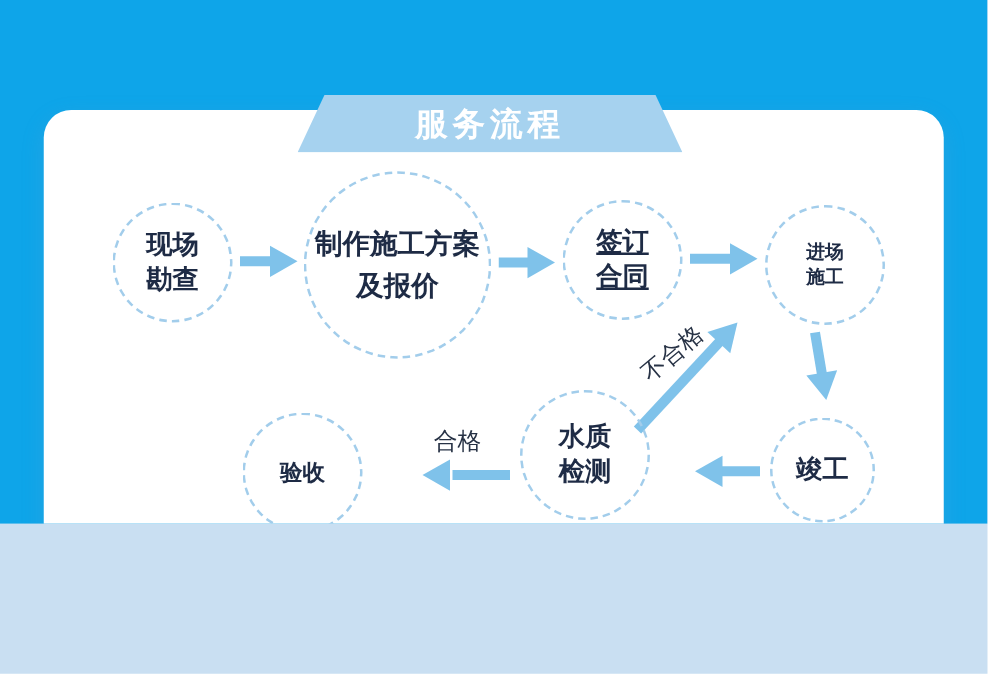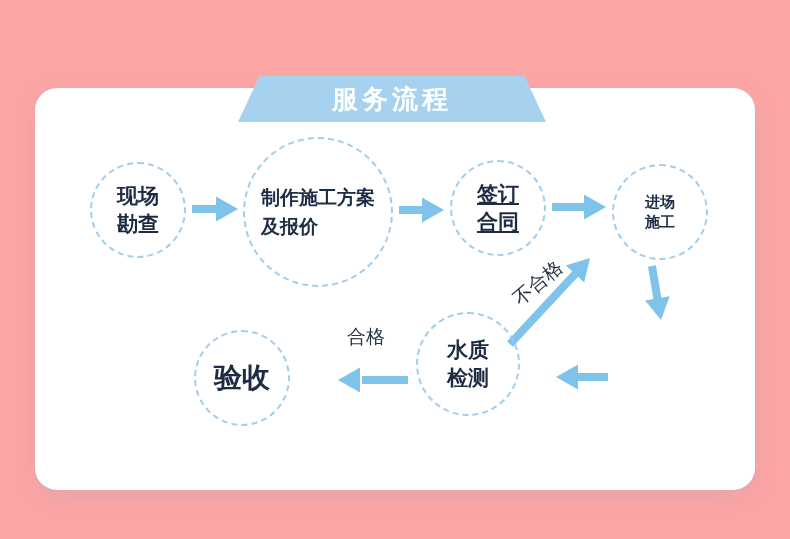--- a/index.html
+++ b/index.html
@@ -1,22 +1,22 @@
 <!DOCTYPE html>
 <html><head>
 <meta charset="utf-8">
 <style>
   * { margin: 0; padding: 0; box-sizing: border-box; }
   html, body { background: #c9dfF2; }
   body { font-family: "Liberation Sans", sans-serif; }
   .stage {
     position: relative;
     width: 790px;
-    height: 539px;
-    background: #fca5a5;
+    height: 419px;
+    background: #0ea5e9;
     overflow: hidden;
   }
   .card {
     position: absolute;
     left: 35px; top: 88px;
     width: 720px; height: 402px;
     background: #ffffff;
     border-radius: 22px;
     box-shadow: 0 6px 18px rgba(120,160,200,0.18);
   }
@@ -32,46 +32,47 @@
     color: #ffffff;
     font-size: 26px;
     font-weight: bold;
     letter-spacing: 4px;
   }
   .node {
     position: absolute;
     border: 2px dashed #a2cdeb;
     border-radius: 50%;
     display: flex; align-items: center; justify-content: center;
+    text-align: center;
     color: #1e2b45;
     font-weight: bold;
     background: transparent;
   }
   .node .node-label { white-space: pre-line; }
   .n-survey   { left:  90px; top: 162px; width:  96px; height:  96px; font-size: 21px; line-height: 1.35; }
-  .n-plan     { left: 243px; top: 137px; width: 150px; height: 150px; font-size: 19px; line-height: 1.55; }
+  .n-plan     { left: 243px; top: 137px; width: 150px; height: 150px; font-size: 22px; line-height: 1.55; }
   .n-contract { left: 450px; top: 160px; width:  96px; height:  96px; font-size: 21px; line-height: 1.35; text-decoration: underline; }
   .n-enter    { left: 612px; top: 164px; width:  96px; height:  96px; font-size: 15px; line-height: 1.35; }
   .n-done     { left: 616px; top: 334px; width:  84px; height:  84px; font-size: 21px; line-height: 1.35; }
   .n-test     { left: 416px; top: 312px; width: 104px; height: 104px; font-size: 21px; line-height: 1.35; }
-  .n-accept   { left: 194px; top: 330px; width:  96px; height:  96px; font-size: 28px; line-height: 1.35; }
+  .n-accept   { left: 194px; top: 330px; width:  96px; height:  96px; font-size: 18px; line-height: 1.35; }
   .arrows {
     position: absolute;
     left: 0; top: 0;
     width: 790px; height: 539px;
     pointer-events: none;
   }
   .edge-label {
     position: absolute;
     color: #273245;
     font-size: 19px;
     font-weight: 500;
     text-align: center;
   }
-  .el-qualified { left: 338px; top: 324px; width: 56px; }
+  .el-qualified { left: 338px; top: 340px; width: 56px; }
   .el-unqualified {
     left: 500px; top: 270px; width: 76px;
     transform: rotate(-40deg);
   }
 </style>
 </head>
 <body>
 
 <div class="stage">
 
@@ -132,20 +133,23 @@
   <div class="node n-contract">
     <span class="node-label">签订
 合同</span>
   </div>
 
   <div class="node n-enter">
     <span class="node-label">进场
 施工</span>
   </div>
 
+  <div class="node n-done">
+    <span class="node-label">竣工</span>
+  </div>
 
   <div class="node n-test">
     <span class="node-label">水质
 检测</span>
   </div>
 
   <div class="node n-accept">
     <span class="node-label">验收</span>
   </div>
 

